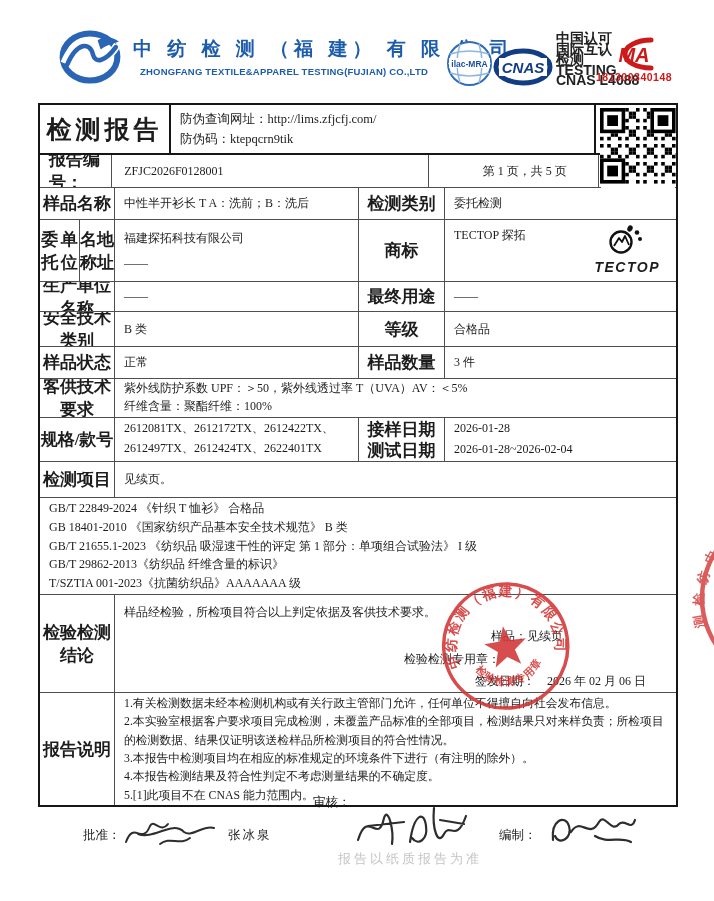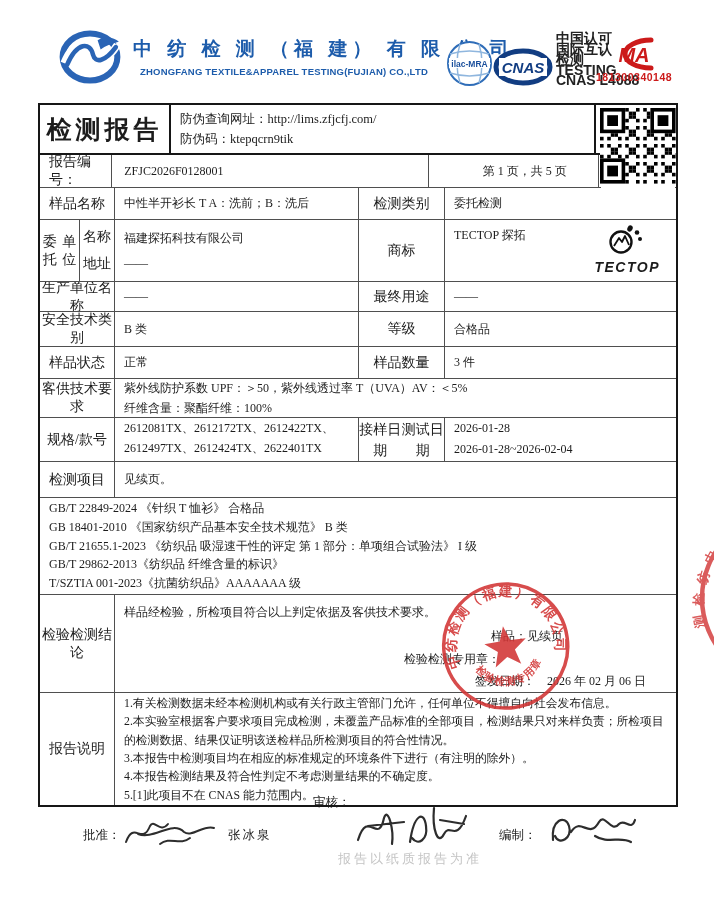--- a/index.html
+++ b/index.html
@@ -24,26 +24,26 @@
 
   
   .tbl { position:absolute; left:38px; top:103px; width:640px; border:2px solid #161616; background:#fff; }
   .trow { display:flex; border-bottom:1px solid #4f4f4f; position:relative; }
   .trow.thickb { border-bottom:2px solid #161616; }
   .trow:last-child { border-bottom:none; }
   .td { border-right:1px solid #4f4f4f; display:flex; align-items:center; justify-content:center; text-align:center; overflow:hidden; position:relative; }
   .td.thickr { border-right:2px solid #161616; }
   .td.last { border-right:none; }
   .td.lft { justify-content:flex-start; text-align:left; padding-left:9px; }
-  .lab { font-size:14px; }
+  .lab { font-size:17px;font-weight:bold; }
   .val { font-size:12px; }
   .wA { width:75px; } .wB { width:244px; } .wC { width:86px; } .wD { flex:1; }
   .w40 { width:40px; } .w35 { width:35px; }
   .col { display:flex; flex-direction:column; justify-content:center; align-items:flex-start; }
-  .colc { display:flex; flex-direction:row; justify-content:center; align-items:center; }
+  .colc { display:flex; flex-direction:column; justify-content:center; align-items:center; }
 
   .rpt-title { font-size:25px; font-weight:bold; letter-spacing:4px; }
   .fw-lines { line-height:20px; font-size:12.5px; }
   .qr-wrap { position:absolute; left:561px; top:3px; width:74px; height:80px; z-index:3; background:#fff; display:flex; align-items:center; justify-content:center; }
 
   .tt-logo { position:absolute; right:16px; top:4px; text-align:center; }
   .tt-word { font-size:14px; font-weight:bold; font-style:italic; letter-spacing:1.5px; margin-top:-1px; }
 
   .basis-line, .note-line { width:100%; text-align:left; }
   .basis-line { line-height:18.8px; font-size:12px; }
@@ -248,21 +248,21 @@
       <div class="td wB lft val">中性半开衫长 T A：洗前；B：洗后</div>
       <div class="td wC lab">检测类别</div>
       <div class="td wD lft val last">委托检测</div>
     </div>
 
     <div class="trow" style="height:62px;">
       <div class="td w40 lab" style="flex-direction:row;justify-content:space-evenly;">
         <div>委托</div>
         <div>单位</div>
       </div>
-      <div class="td w35 lab" style="flex-direction:column;justify-content:space-evenly;">
+      <div class="td w35 lab" style="justify-content:space-evenly;">
         <div>名称</div>
         <div>地址</div>
       </div>
       <div class="td wB lft val col" style="justify-content:space-evenly;align-items:flex-start;">
         <div>福建探拓科技有限公司</div>
         <div>——</div>
       </div>
       <div class="td wC lab">商标</div>
       <div class="td wD lft val last" style="align-items:flex-start;padding-top:7px;">
         <span>TECTOP 探拓</span>
@@ -295,21 +295,21 @@
 
     <div class="trow" style="height:32px;">
       <div class="td wA lab">样品状态</div>
       <div class="td wB lft val">正常</div>
       <div class="td wC lab">样品数量</div>
       <div class="td wD lft val last">3 件</div>
     </div>
 
     <div class="trow" style="height:39px;">
       <div class="td wA lab">客供技术要求</div>
-      <div class="td wD lft val last col" style="line-height:18px;justify-content:space-between;">
+      <div class="td wD lft val last col" style="line-height:18px;">
         <div>紫外线防护系数 UPF：＞50，紫外线透过率 T（UVA）AV：＜5%</div>
         <div>纤维含量：聚酯纤维：100%</div>
       </div>
     </div>
 
     <div class="trow" style="height:44px;">
       <div class="td wA lab">规格/款号</div>
       <div class="td wB lft val col" style="line-height:20px;text-align:center;">
         <div>2612081TX、2612172TX、2612422TX、</div>
         <div>2612497TX、2612424TX、2622401TX</div>

